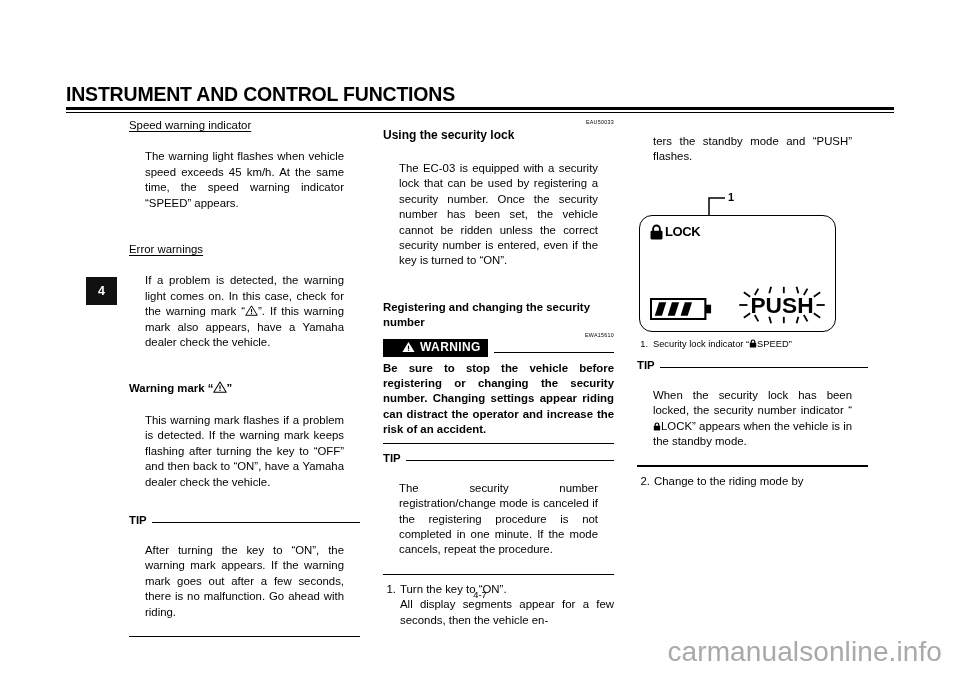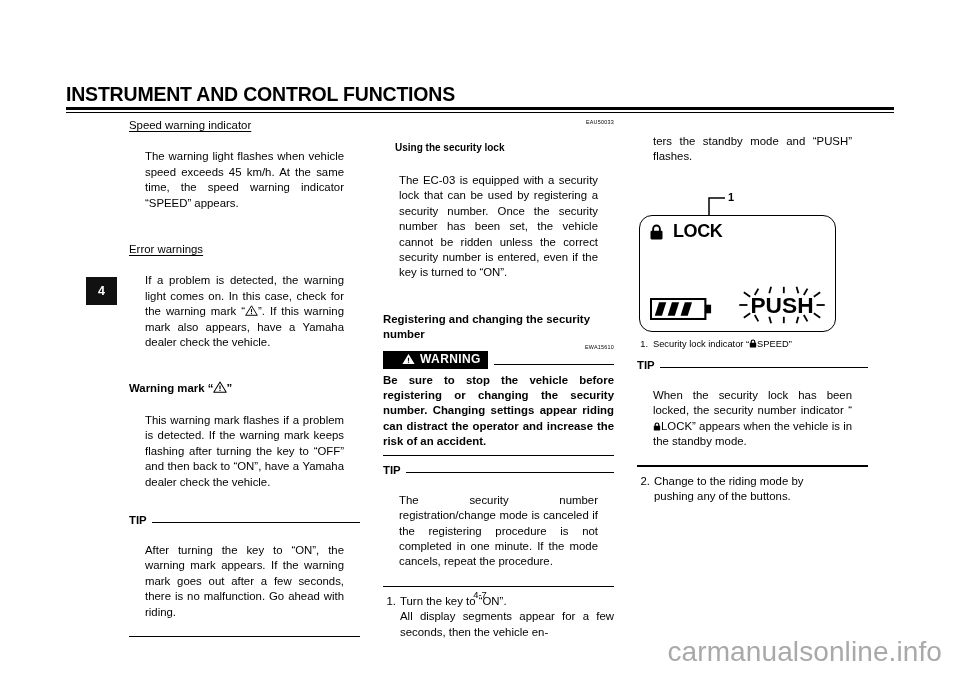--- a/index.html
+++ b/index.html
@@ -77,22 +77,22 @@
   .sub-head {
     margin: 0;
     text-decoration: underline;
     text-underline-offset: 2px;
   }
   .bold-head {
     margin: 0;
     font-weight: bold;
   }
   .sec-head {
-    margin: 12px;
-    font-size: 10px;
+    margin: 0;
+    font-size: 12px;
     font-weight: bold;
     line-height: 19px;
   }
   .gap-sm { height: 7px; }
   .gap-md { height: 15px; }
 
   
   .ref-code {
     font-size: 5.4px;
     letter-spacing: 0.25px;
@@ -233,25 +233,24 @@
   #lcd-lock-row {
     position: absolute;
     left: 9px;
     top: 8px;
     display: flex;
     align-items: center;
     gap: 1px;
   }
   #lcd-lock-row .lock-big { width: 15px; height: 16px; display:block; }
   #lcd-lock-row .lock-word {
-    font-size: 18px;
+    font-size: 13px;
     font-weight: bold;
     letter-spacing: -0.4px;
     font-family: "Liberation Sans", sans-serif;
-    margin-left: 8px;
   }
   #lcd-battery {
     position: absolute;
     left: 10px;
     bottom: 11px;
     width: 63px;
     height: 22px;
   }
   #lcd-push {
     position: absolute;
@@ -470,21 +469,17 @@
         </svg></span><span>LOCK” appears when the vehicle is in the standby mode.</span></p>
   <div class="tip-bottom-rule"></div>
 
   <div class="gap-sm"></div>
 
   <ol class="steps">
     <li>
       <span class="num">2.</span>
       <span class="txt">Change to the riding mode by</span>
     </li>
-    <li>
-      <span class="num"></span>
-      <span class="txt noj">pushing any of the buttons.</span>
-    </li>
   </ol>
 </div>
 
 <div id="page-number">4-7</div>
 <div id="watermark">carmanualsonline.info</div>
 
 </body></html>

